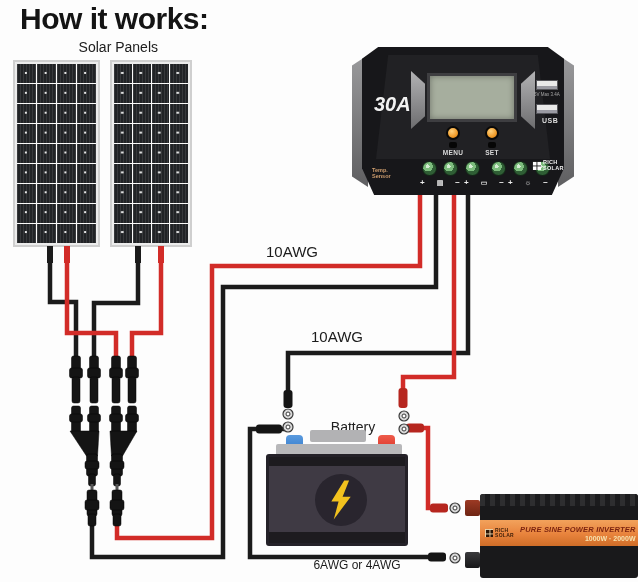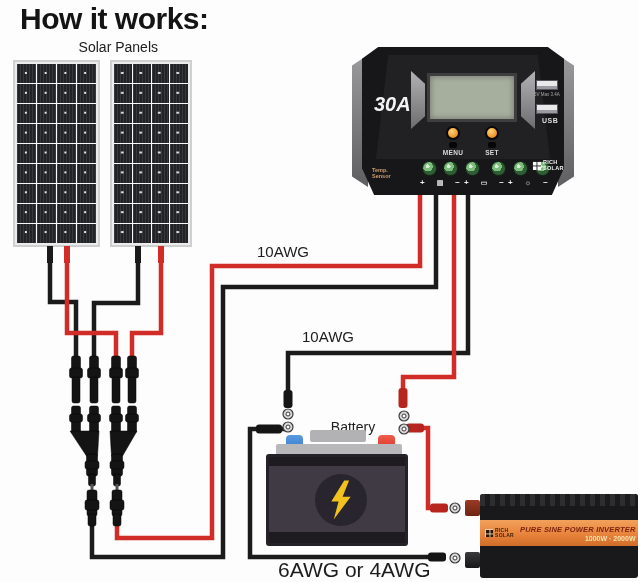--- a/index.html
+++ b/index.html
@@ -5,21 +5,21 @@
   html,body{margin:0;padding:0;background:#ffffff;}
   *{box-sizing:border-box;}
   #canvas{
     position:relative;width:638px;height:582px;background:#fdfdfd;overflow:hidden;
     font-family:"Liberation Sans",sans-serif;color:#1a1a1a;
   }
   .abs{position:absolute;}
   
   .title{left:20px;top:2px;font-size:30px;font-weight:bold;letter-spacing:-.5px;color:#141414;}
   .lbl{font-size:14px;color:#202020;text-align:center;}
-  .wire-lbl{font-size:15px;color:#1c1c1c;text-align:left;}
+  .wire-lbl{font-size:15px;color:#1c1c1c;text-align:center;}
   
   .panel{border:2px solid #cfcfcf;background:#ececec;padding:2px;}
   .cells{position:relative;width:100%;height:100%;display:grid;grid-template-columns:repeat(4,1fr);
     grid-template-rows:repeat(9,1fr);gap:1px;background:#fafafa;}
   .cell{background:#212326;
     background-image:repeating-linear-gradient(90deg,rgba(255,255,255,.10) 0 1px,rgba(0,0,0,0) 1px 3px);}
   .cells::after{content:"";position:absolute;inset:0;
     background-image:radial-gradient(circle,rgba(255,255,255,.9) 1px,rgba(0,0,0,0) 1.5px);
     background-size:25% 11.12%;background-position:-1px -1px;pointer-events:none;}
   
@@ -101,21 +101,21 @@
 </head>
 <body>
 
 <div id="canvas">
 
   <div class="abs title">How it works:</div>
   <div class="abs lbl" style="left:66px;top:39px;width:92px;text-align:right;">Solar Panels</div>
   <div class="abs lbl" style="left:308px;top:419px;width:90px;">Battery</div>
   <div class="abs wire-lbl" style="left:257px;top:243px;width:70px;">10AWG</div>
   <div class="abs wire-lbl" style="left:302px;top:328px;width:70px;">10AWG</div>
-  <div class="abs wire-lbl" style="left:278px;top:558px;width:158px;font-size:21px;">6AWG or 4AWG</div>
+  <div class="abs wire-lbl" style="left:278px;top:558px;width:158px;font-size:12px;">6AWG or 4AWG</div>
 
   <div class="abs panel" style="left:13px;top:60px;width:87px;height:187px;">
     <div class="cells">
         <div class="cell"></div>
         <div class="cell"></div>
         <div class="cell"></div>
         <div class="cell"></div>
         <div class="cell"></div>
         <div class="cell"></div>
         <div class="cell"></div>

